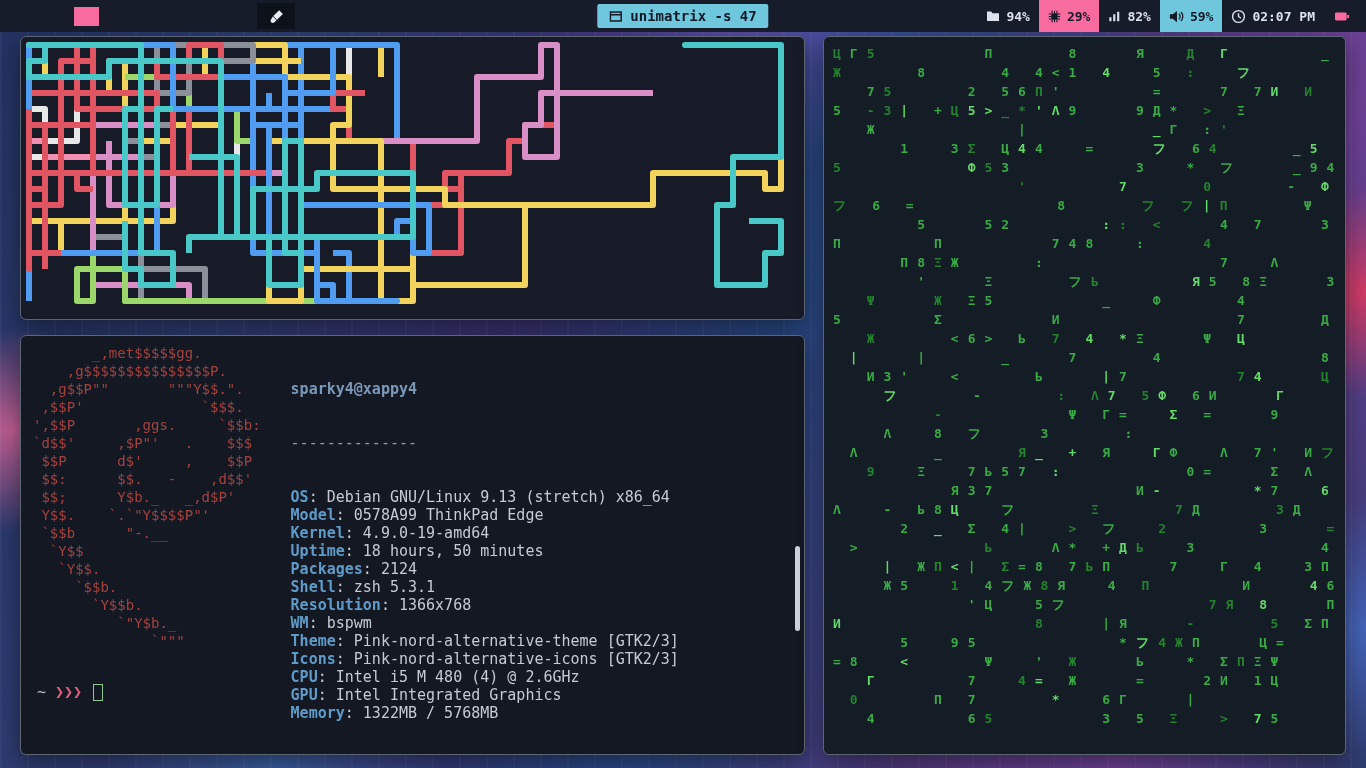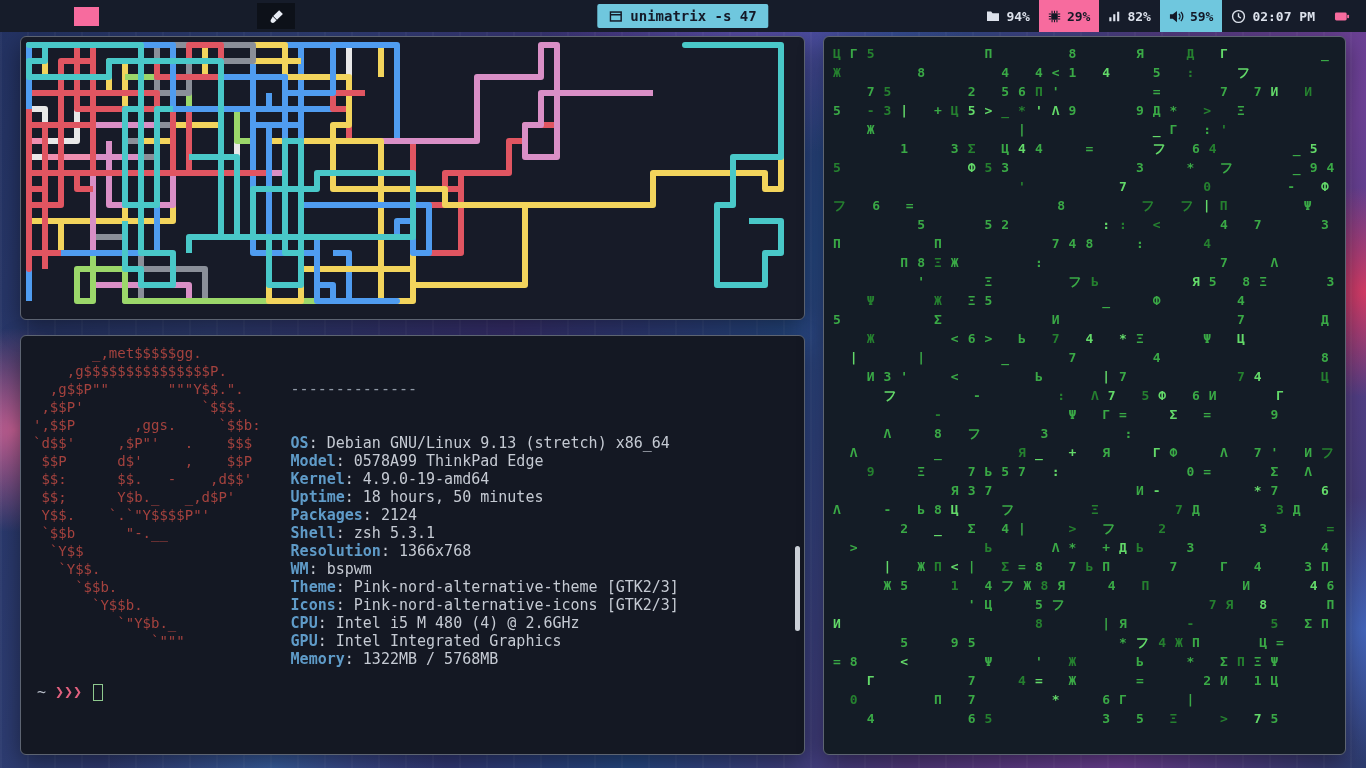--- a/index.html
+++ b/index.html
@@ -173,20 +173,21 @@
  $$;      Y$b._   _,d$P'
  Y$$.    `.`"Y$$$$P"'
  `$$b      "-.__
   `Y$$
    `Y$$.
      `$$b.
        `Y$$b.
           `"Y$b._
               `"""</pre>
     <div class="info">
+      <div class="uhost">sparky4@xappy4</div>
       <div class="sepline">--------------</div>
       <div><div><span class="flabel">OS</span><span class="fval">: Debian GNU/Linux 9.13 (stretch) x86_64</span></div><div><span class="flabel">Model</span><span class="fval">: 0578A99 ThinkPad Edge</span></div><div><span class="flabel">Kernel</span><span class="fval">: 4.9.0-19-amd64</span></div><div><span class="flabel">Uptime</span><span class="fval">: 18 hours, 50 minutes</span></div><div><span class="flabel">Packages</span><span class="fval">: 2124</span></div><div><span class="flabel">Shell</span><span class="fval">: zsh 5.3.1</span></div><div><span class="flabel">Resolution</span><span class="fval">: 1366x768</span></div><div><span class="flabel">WM</span><span class="fval">: bspwm</span></div><div><span class="flabel">Theme</span><span class="fval">: Pink-nord-alternative-theme [GTK2/3]</span></div><div><span class="flabel">Icons</span><span class="fval">: Pink-nord-alternative-icons [GTK2/3]</span></div><div><span class="flabel">CPU</span><span class="fval">: Intel i5 M 480 (4) @ 2.6GHz</span></div><div><span class="flabel">GPU</span><span class="fval">: Intel Integrated Graphics</span></div><div><span class="flabel">Memory</span><span class="fval">: 1322MB / 5768MB</span></div></div>
       
     </div>
   </div>
   <div class="promptline">
     <span class="cwd">~</span>
     <span class="arrows">❯❯❯</span>
     <span class="cursor"></span>
   </div>

